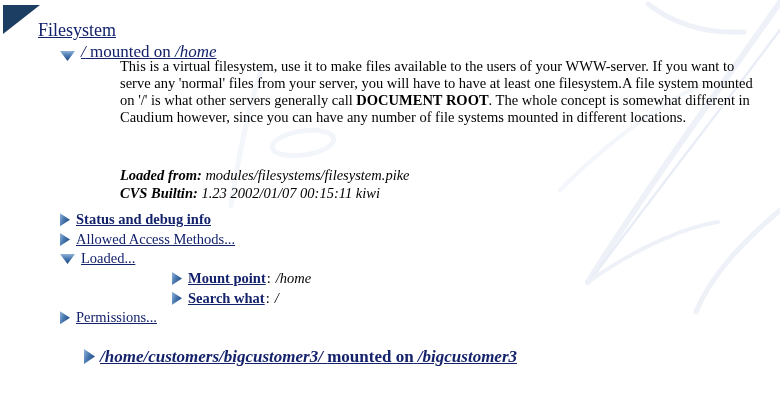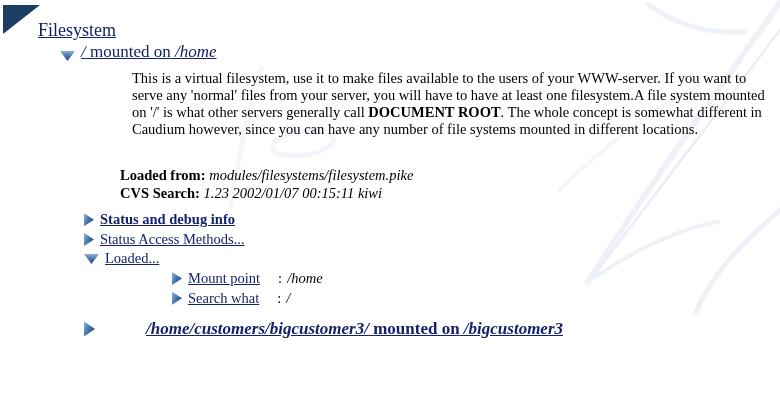--- a/index.html
+++ b/index.html
@@ -52,41 +52,41 @@
     margin-right: 6px; flex: none;
   }
   .tri-right.big { width: 11px; height: 15px; margin-right: 5px; }
 
   .it { font-style: italic; }
 
   .desc {
     position: absolute; left: 120px; top: 58px;
     width: 648px;
     font-size: 14.5px; line-height: 17px;
-    margin: 12px;
+    margin: 0;
   }
 
   .meta {
     position: absolute; left: 120px; top: 167px;
     font-size: 14.5px; line-height: 17.5px;
   }
-  .meta .lbl { font-weight: bold; }
+  .meta .lbl { font-weight: bold; font-style: italic; }
   .meta .val { font-style: italic; text-align: center; }
 
   .linklist { position: absolute; left: 0; top: 210px; font-size: 14.5px; }
-  .row { display: flex; align-items: center; height: 19.6px; padding-left: 84px; }
+  .row { display: flex; align-items: center; height: 19.6px; padding-left: 60px; }
   .row.sub { padding-left: 172px; }
   .row .bold { font-weight: bold; }
-  .sub-link { margin-right: 18px; }
+  .sub-link { margin-right: 1px; font-weight: bold; }
   .sep { margin-right: 5px; }
 
   .footer-row {
     display: flex; align-items: center;
-    height: 22px; padding-left: 84px; margin-top: 10px;
-    font-size: 17px; font-weight: bold; gap: 46px;
+    height: 22px; padding-left: 84px; margin-top: 18px;
+    font-size: 17px; font-weight: bold;
   }
 </style>
 </head>
 <body>
 
 <div class="page">
 
   <svg class="watermark" width="780" height="415" viewBox="0 0 780 415">
     <g fill="none" stroke="#eef2f8" stroke-width="6" stroke-linecap="round">
       <path d="M 792 -15 C 730 75 655 175 588 282"></path>
@@ -108,34 +108,34 @@
 
     <div class="module-row">
       <span class="tri-down"></span>
       <a class="module-link"><span class="it">/</span> <span>mounted on</span> <span class="it">/home</span></a>
     </div>
 
     <p class="desc"><span>This is a virtual filesystem, use it to make files available to the users of your WWW-server. If you want to serve any 'normal' files from your server, you will have to have at least one filesystem.A file system mounted on '/' is what other servers generally call </span><b>DOCUMENT ROOT</b><span>. The whole concept is somewhat different in Caudium however, since you can have any number of file systems mounted in different locations.</span></p>
 
     <div class="meta">
       <div><span class="lbl">Loaded from:</span> <span class="val">modules/filesystems/filesystem.pike</span></div>
-      <div><span class="lbl">CVS Search:</span> <span class="val">1.23 2002/01/07 00:15:11 kiwi</span></div>
+      <div><span class="lbl">CVS Builtin:</span> <span class="val">1.23 2002/01/07 00:15:11 kiwi</span></div>
     </div>
 
     <div class="linklist">
 
       <div class="row">
         <span class="tri-right"></span>
         <a class="bold">Status and debug info</a>
       </div>
 
 
       <div class="row">
         <span class="tri-right"></span>
-        <a>Status Access Methods...</a>
+        <a>Allowed Access Methods...</a>
       </div>
 
 
       <div class="row">
         <span class="tri-down"></span>
         <a>Loaded...</a>
       </div>
 
       <div class="row sub">
         <span class="tri-right"></span>
@@ -144,20 +144,24 @@
         <span class="it">/home</span>
       </div>
 
       <div class="row sub">
         <span class="tri-right"></span>
         <a class="sub-link">Search what</a>
         <span class="sep">:</span>
         <span class="it">/</span>
       </div>
 
+      <div class="row">
+        <span class="tri-right"></span>
+        <a>Permissions...</a>
+      </div>
 
       <div class="footer-row">
         <span class="tri-right big"></span>
         <a class="module-link"><span class="it">/home/customers/bigcustomer3/</span> <span>mounted on</span> <span class="it">/bigcustomer3</span></a>
       </div>
 
     </div>
   </div>
 </div>
 

